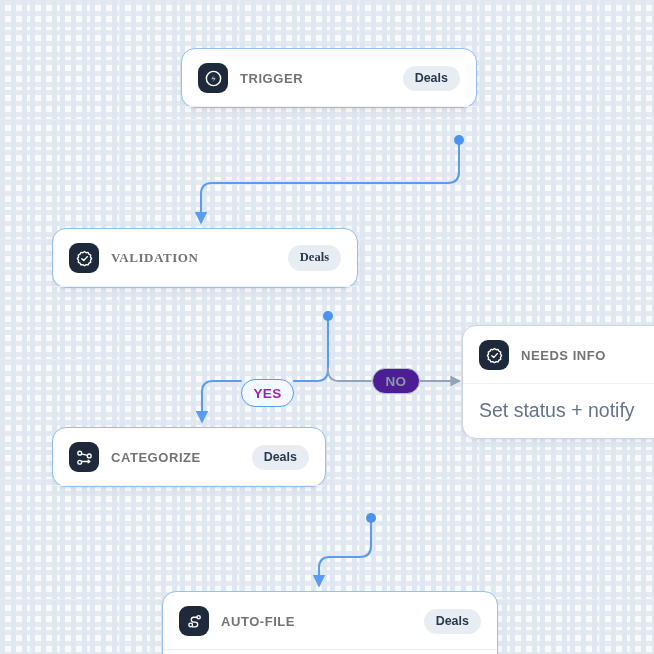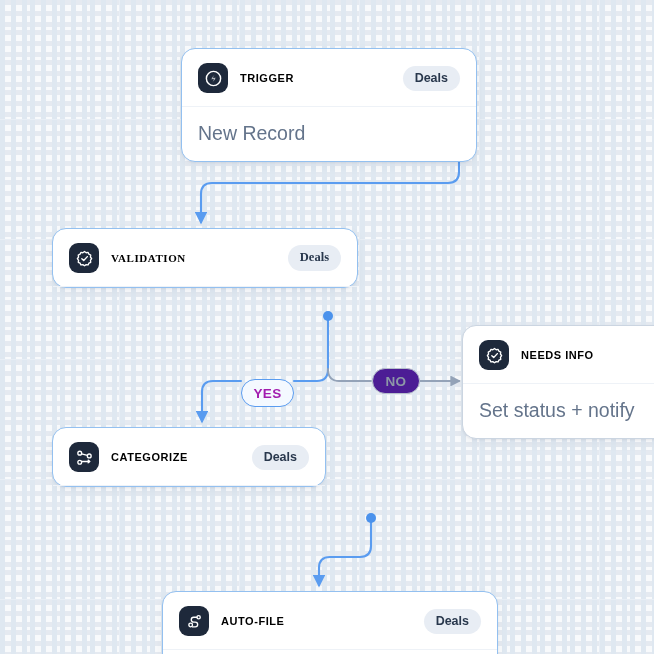--- a/index.html
+++ b/index.html
@@ -84,24 +84,24 @@
     flex: 0 0 30px;
     border-radius: 9px;
     background: #1e293b;
     display: flex;
     align-items: center;
     justify-content: center;
   }
   .node-icon svg { display: block; }
   .node-title {
     margin-left: 12px;
-    font-size: 11px;
+    font-size: 13px;
     font-weight: bold;
     letter-spacing: .55px;
-    color: #000000;
+    color: #737373;
     white-space: nowrap;
     text-align: center;
   }
   .node-badge {
     margin-left: auto;
     background: #e8edf4;
     color: #29384d;
     font-size: 12.5px;
     font-weight: bold;
     border-radius: 999px;
@@ -176,21 +176,20 @@
     <div class="node-head">
       <span class="node-icon">
         <svg width="19" height="19" viewBox="0 0 24 24" fill="none" stroke="#ffffff" stroke-width="1.8" stroke-linecap="round" stroke-linejoin="round">
           <circle cx="12" cy="12" r="9"></circle>
           <path d="M13.2 6.4 L8.6 12.8 L11.9 12.8 L10.8 17.6 L15.4 11.2 L12.1 11.2 Z" fill="#ffffff" stroke="#1e293b" stroke-width="1.1"></path>
         </svg>
       </span>
       <span class="node-title">TRIGGER</span>
       <span class="node-badge">Deals</span>
     </div>
-    <div class="node-body">New Record</div>
   </div>
 
   <div class="node active" style="left:52px; top:228px; width:306px;font-family:Liberation Serif, serif;">
     <div class="node-head">
       <span class="node-icon">
         <svg width="19" height="19" viewBox="0 0 24 24" fill="none" stroke="#ffffff" stroke-width="1.7" stroke-linecap="round" stroke-linejoin="round">
           <path d="M12 3.2 l2.1 1.5 2.5-.4 1 2.3 2.3 1 -.4 2.5 1.5 2.1 -1.5 2.1 .4 2.5 -2.3 1 -1 2.3 -2.5-.4 -2.1 1.5 -2.1-1.5 -2.5 .4 -1-2.3 -2.3-1 .4-2.5 -1.5-2.1 1.5-2.1 -.4-2.5 2.3-1 1-2.3 2.5 .4 Z"></path>
           <path d="M8.6 12.2 l2.4 2.4 4.6-5"></path>
         </svg>
       </span>

